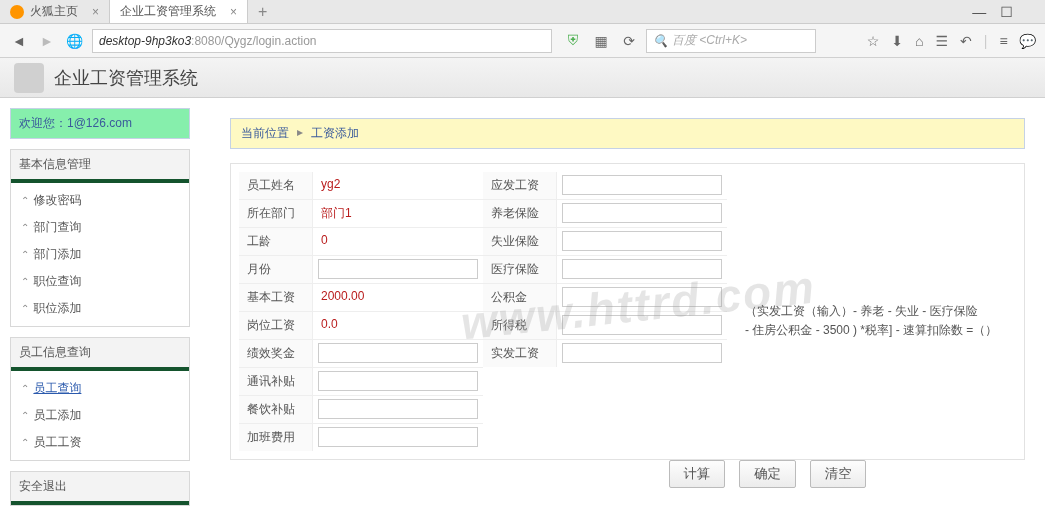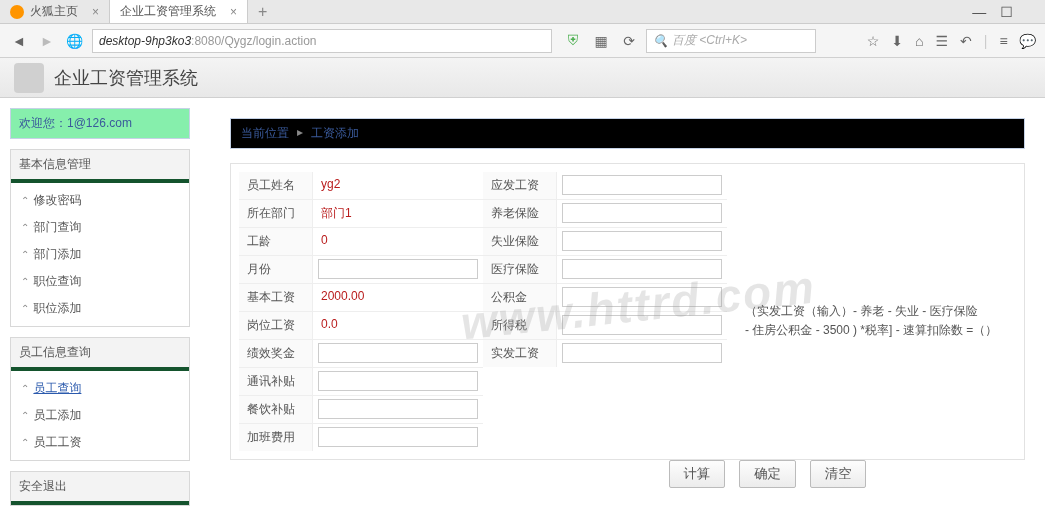--- a/index.html
+++ b/index.html
@@ -36,21 +36,21 @@
 .welcome { background: #86efac; border: 1px solid #c5d2e6; padding: 6px 8px; color: #3a5a9b; margin-bottom: 10px; }
 .panel { border: 1px solid #d8d8d8; margin-bottom: 10px; }
 .panel-title { background: #f3f3f3; padding: 6px 8px; color: #555; border-bottom: 4px solid #14532d; font-weight: normal;}
 .panel-body { padding: 4px 0; }
 .nav-item { padding: 5px 10px; color: #555; cursor: pointer; display: flex; align-items: center; gap: 4px;}
 .nav-item a { color: #2b5aad; text-decoration: underline; }
 .nav-item.selected { color: #2b5aad; }
 .caret { color: #888; font-size: 10px;}
 
 .content { flex: 1; padding: 20px 20px 10px 30px; position: relative; }
-.breadcrumb { background: #000000; border: 1px solid #c5d2e6; padding: 6px 10px; color: #3a5a9b; margin-bottom: 14px; display: flex; gap: 8px;}
+.breadcrumb { background: #fef9c3; border: 1px solid #c5d2e6; padding: 6px 10px; color: #3a5a9b; margin-bottom: 14px; display: flex; gap: 8px;}
 .breadcrumb .arrow { color: #888; }
 
 .form-wrap { display: flex; gap: 0; border: 1px solid #e2e2e2; padding: 8px; }
 .form-col { }
 .form-row { display: flex; border-bottom: 1px solid #eee; }
 .form-row:last-child { border-bottom: none; }
 .lbl { width: 74px; padding: 5px 8px; color: #555; border-right: 1px solid #eee; background: #fafafa;}
 .val { width: 170px; padding: 3px 5px; }
 .val input { width: 100%; height: 20px; border: 1px solid #ccc; padding: 0 4px; color: #555;}
 .val.text { padding: 5px 8px; color: #b91c1c;}

